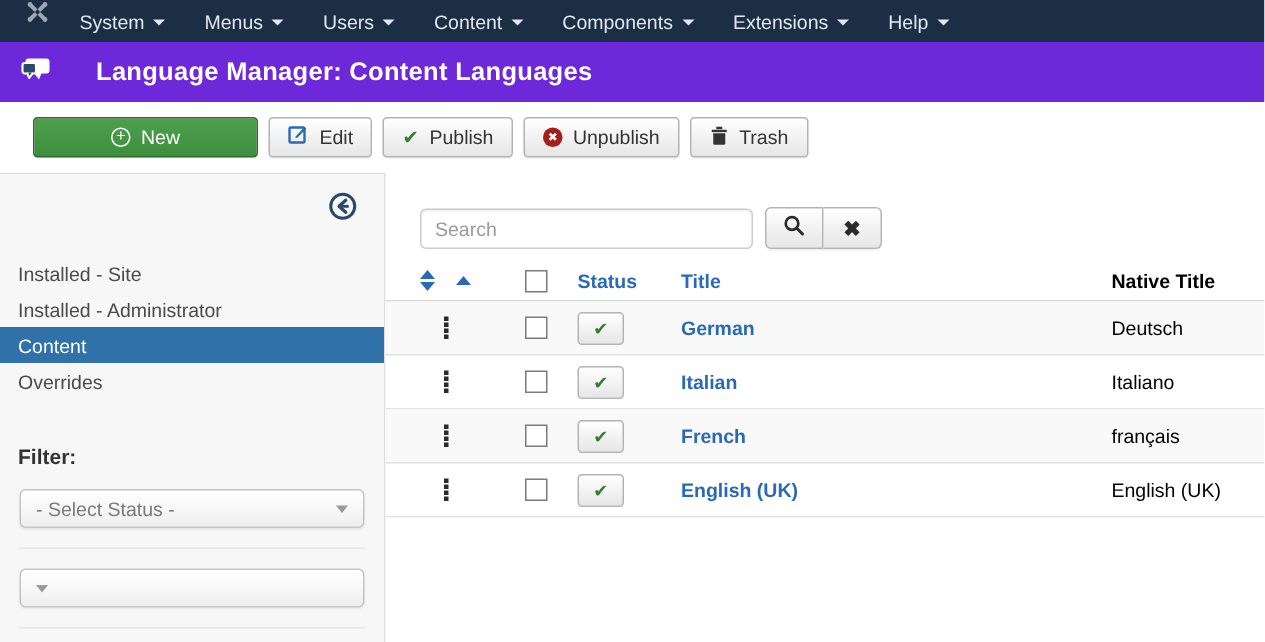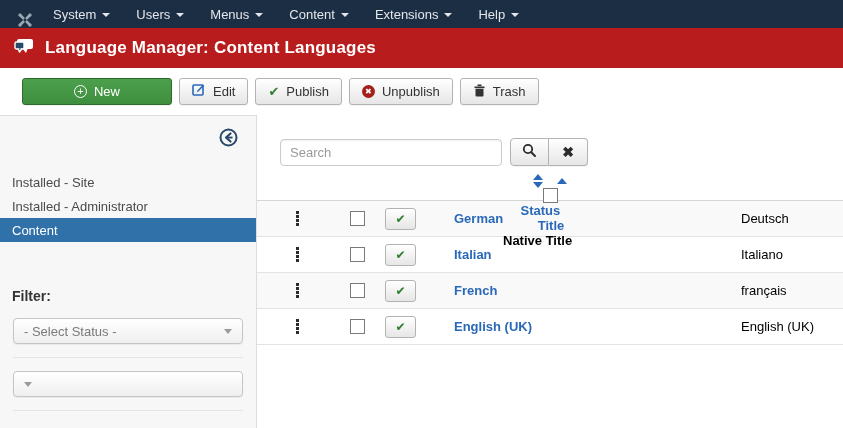--- a/index.html
+++ b/index.html
@@ -1,63 +1,63 @@
 <!DOCTYPE html>
 <html><head>
 <meta charset="utf-8">
 <style>
   * { margin:0; padding:0; box-sizing:border-box; }
   html,body { width:843px; height:428px; overflow:hidden; }
   body { font-family:"Liberation Sans", sans-serif; background:#fff; font-size:13px; color:#333; }
 
   
-  .topbar { height:28px; background:#1c2e44; display:flex; align-items:flex-end; padding:0 10px; }
+  .topbar { height:28px; background:#1c2e44; display:flex; align-items:flex-start; padding:0 10px; }
   .joomla-logo { width:30px; display:flex; align-items:center; justify-content:center; cursor:pointer; }
   .menu-item { color:#e3e7ec; padding:0 13px; height:28px; display:flex; align-items:center; gap:6px; cursor:pointer; font-size:13px; text-decoration:none; }
   .caret-down { width:0; height:0; border-left:4px solid transparent; border-right:4px solid transparent; border-top:4px solid #e3e7ec; display:inline-block; margin-top:2px; }
 
   
-  .titlebar { height:40px; background:#b91c1c; display:flex; align-items:center; padding:0 14px; gap:9px; }
+  .titlebar { height:40px; background:#6d28d9; display:flex; align-items:center; padding:0 14px; gap:28px; }
   .titlebar h1 { color:#fff; font-size:17px; font-weight:bold; letter-spacing:0.2px; }
 
   
   .toolbar { height:47px; background:#fff; display:flex; align-items:center; padding:0 0 0 22px; gap:7px; }
   .btn { display:inline-flex; align-items:center; justify-content:center; gap:7px; height:27px; border-radius:3px; font-size:13px; font-family:inherit; cursor:pointer; padding:0 12px; background:linear-gradient(#ffffff,#e6e6e6); border:1px solid #b3b3b3; color:#333; box-shadow:0 1px 1px rgba(0,0,0,0.05); }
   .btn-green { background:linear-gradient(#4ca04c,#3e8e3e); border:1px solid #2d682d; color:#fff; width:150px; }
   .icon-plus-circle { width:13px; height:13px; border:1px solid #fff; border-radius:50%; display:inline-flex; align-items:center; justify-content:center; font-size:11px; line-height:1; color:#fff; }
   .glyph-check { color:#2f7d2f; font-size:13px; line-height:1; }
   .icon-ban { width:13px; height:13px; background:#a51f1a; border-radius:50%; display:inline-flex; align-items:center; justify-content:center; color:#fff; font-size:8px; line-height:1; }
 
   
   .content { display:flex; align-items:flex-start; }
   .sidebar { width:257px; min-height:300px; background:#f7f7f7; border:1px solid #ddd; border-left:none; border-radius:0 0 4px 0; padding-bottom:10px; }
   .sidebar-top { height:34px; display:flex; justify-content:flex-end; align-items:center; padding:8px 18px 0 0; }
   .collapse-btn { cursor:pointer; display:inline-flex; }
   .side-nav { list-style:none; margin-top:20px; }
   .side-nav li { height:24px; display:flex; align-items:center; padding-left:12px; color:#4a4a4a; cursor:pointer; font-size:13px; }
   .side-nav li.active { background:#3071a9; color:#fff; }
-  .filter-heading { font-size:14px; font-weight:bold; color:#333; margin:46px 0 14px 12px; }
+  .filter-heading { font-size:14px; font-weight:bold; color:#333; margin:30px 0 14px 12px; }
   .select-box { margin:0 13px; height:26px; background:linear-gradient(#ffffff,#efefef); border:1px solid #c5c5c5; border-radius:4px; display:flex; align-items:center; justify-content:space-between; padding:3px 10px; color:#7a7a7a; cursor:pointer; box-shadow:0 1px 1px rgba(0,0,0,0.06); }
   .select-caret { width:0; height:0; border-left:4px solid transparent; border-right:4px solid transparent; border-top:5px solid #9a9a9a; }
   .side-hr { border:none; border-top:1px solid #e5e5e5; margin:13px 13px; }
 
   
   .main { flex:1; padding-top:23px; }
   .search-row { display:flex; align-items:center; padding-left:23px; margin-bottom:8px; }
   .search-input { width:222px; height:27px; border:1px solid #ccc; border-radius:4px; padding:0 9px; font-size:13px; color:#333; font-family:inherit; box-shadow:inset 0 1px 2px rgba(0,0,0,0.06); }
   .search-input::placeholder { color:#9a9a9a; }
   .btn-group { display:inline-flex; margin-left:8px; }
   .btn-group .btn { width:39px; padding:0; height:28px; border-radius:0; }
   .btn-group .btn:first-child { border-radius:4px 0 0 4px; }
   .btn-group .btn:last-child { border-radius:0 4px 4px 0; border-left:none; }
   .glyph-x { font-size:14px; color:#2b2b2b; font-weight:bold; }
 
   
   .table { width:100%; }
-  .thead { display:flex; align-items:center; height:27px; border-bottom:1px solid #d5d5d5; font-weight:bold; color:#2a69b8;flex-direction:column; }
+  .thead { display:flex; align-items:center; height:27px; border-bottom:1px solid #d5d5d5; font-weight:bold; color:#2a69b8; }
   .trow { display:flex; align-items:center; height:36px; border-bottom:1px solid #e3e3e3; }
   .trow.striped { background:#f9f9f9; }
   .col-order { width:80px; display:flex; justify-content:center; align-items:center; gap:14px; }
   .col-check { width:40px; display:flex; justify-content:center; }
   .col-status { width:75px; display:flex; align-items:center; padding-left:8px; }
   .col-title { flex:1; padding-left:2px; }
   .col-native { width:110px; padding-left:8px; color:#000000; }
   .sort-updown { display:inline-flex; flex-direction:column; gap:2px; cursor:pointer; }
   .tri-up { width:0; height:0; border-left:5px solid transparent; border-right:5px solid transparent; border-bottom:6px solid #2a69b8; }
   .tri-down { width:0; height:0; border-left:5px solid transparent; border-right:5px solid transparent; border-top:6px solid #2a69b8; }
@@ -79,29 +79,33 @@
       <circle cx="3" cy="13" r="1.6" fill="#9aa7b5"></circle>
         <circle cx="13" cy="13" r="1.6" fill="#9aa7b5"></circle>
       <circle cx="8" cy="8" r="1.4" fill="#1c2e44"></circle>
     </svg>
   </span>
   <a class="menu-item">
       <span>System</span>
       <span class="caret-down"></span>
     </a>
   <a class="menu-item">
+      <span>Menus</span>
+      <span class="caret-down"></span>
+    </a>
+  <a class="menu-item">
       <span>Users</span>
       <span class="caret-down"></span>
     </a>
   <a class="menu-item">
-      <span>Menus</span>
-      <span class="caret-down"></span>
-    </a>
-  <a class="menu-item">
       <span>Content</span>
+      <span class="caret-down"></span>
+    </a>
+  <a class="menu-item">
+      <span>Components</span>
       <span class="caret-down"></span>
     </a>
   <a class="menu-item">
       <span>Extensions</span>
       <span class="caret-down"></span>
     </a>
   <a class="menu-item">
       <span>Help</span>
       <span class="caret-down"></span>
     </a>
@@ -162,20 +166,21 @@
           <circle cx="9.5" cy="9.5" r="8" stroke="#29496b" stroke-width="2"></circle>
           <path d="M11.5 5.5 L7 9.5 L11.5 13.5" stroke="#29496b" stroke-width="2.2" fill="none" stroke-linecap="round" stroke-linejoin="round"></path>
           <rect x="7" y="8.6" width="6.5" height="1.9" fill="#29496b"></rect>
         </svg>
       </span>
     </div>
     <ul class="side-nav">
       <li>Installed - Site</li>
       <li>Installed - Administrator</li>
       <li class="active">Content</li>
+      <li>Overrides</li>
     </ul>
     <div class="filter-heading">Filter:</div>
     <div class="select-box">
       <span>- Select Status -</span>
       <span class="select-caret"></span>
     </div>
     <hr class="side-hr">
     <div class="select-box">
       <span class="select-caret"></span>
     </div>

